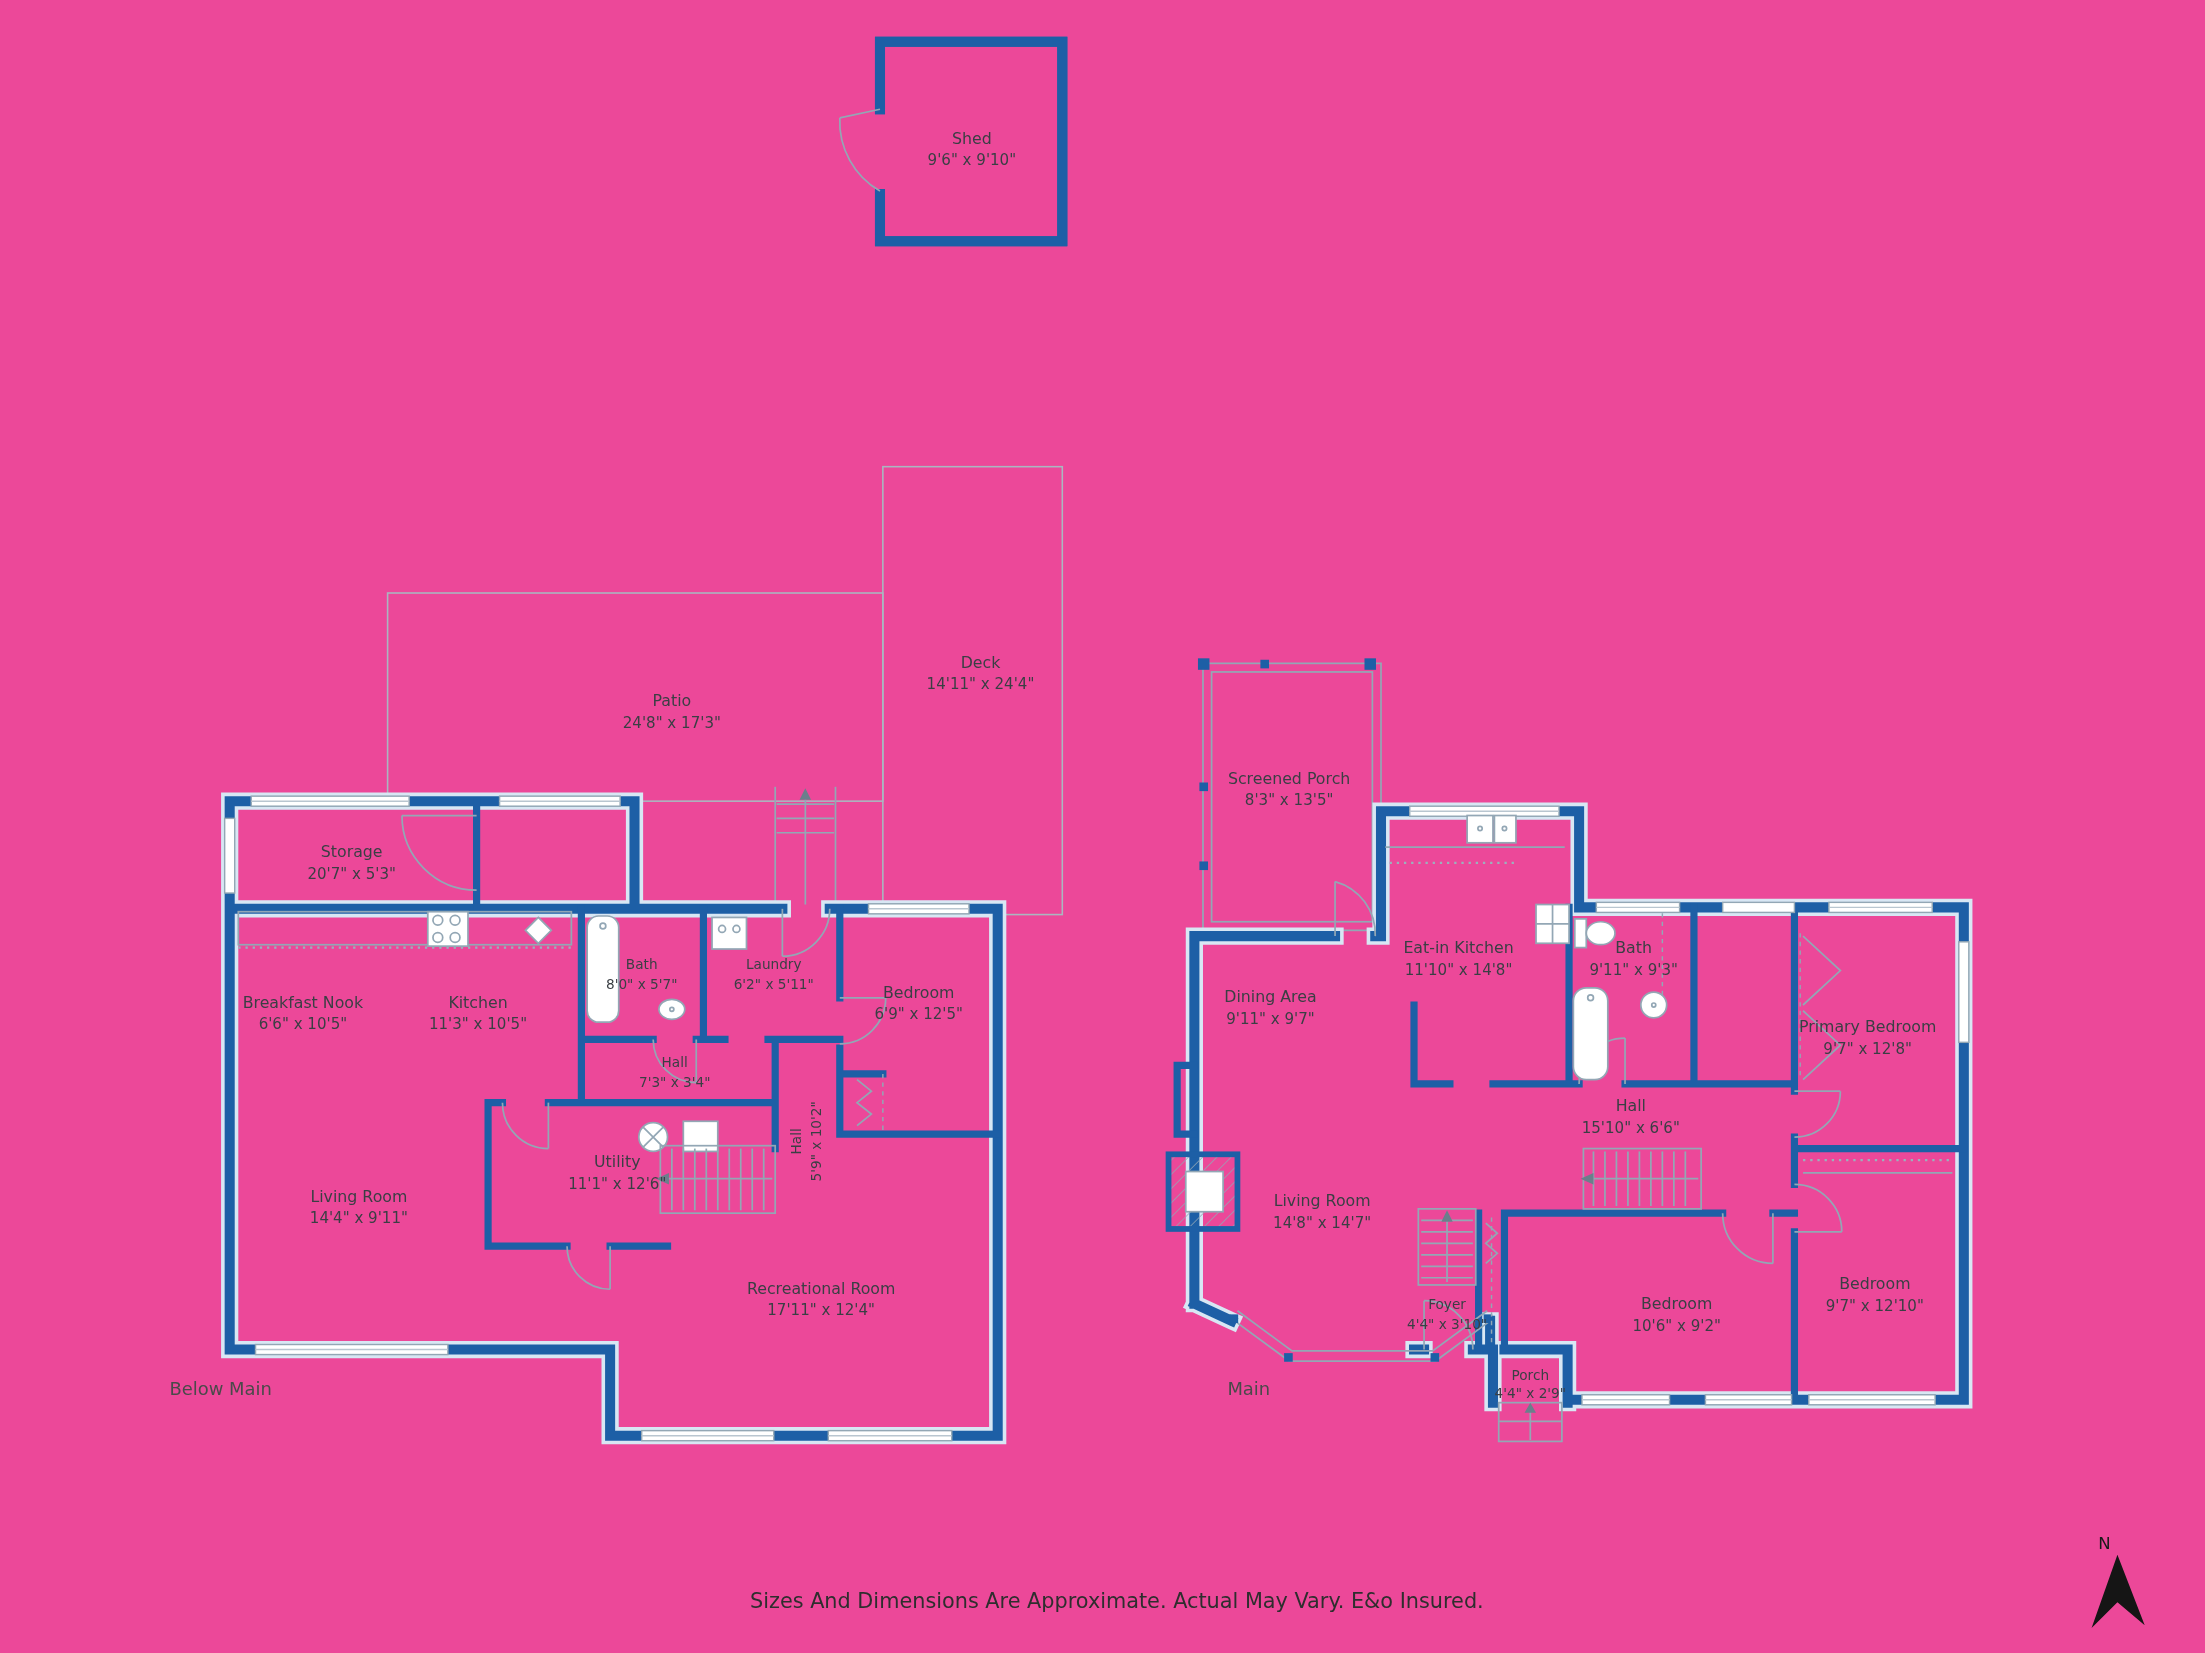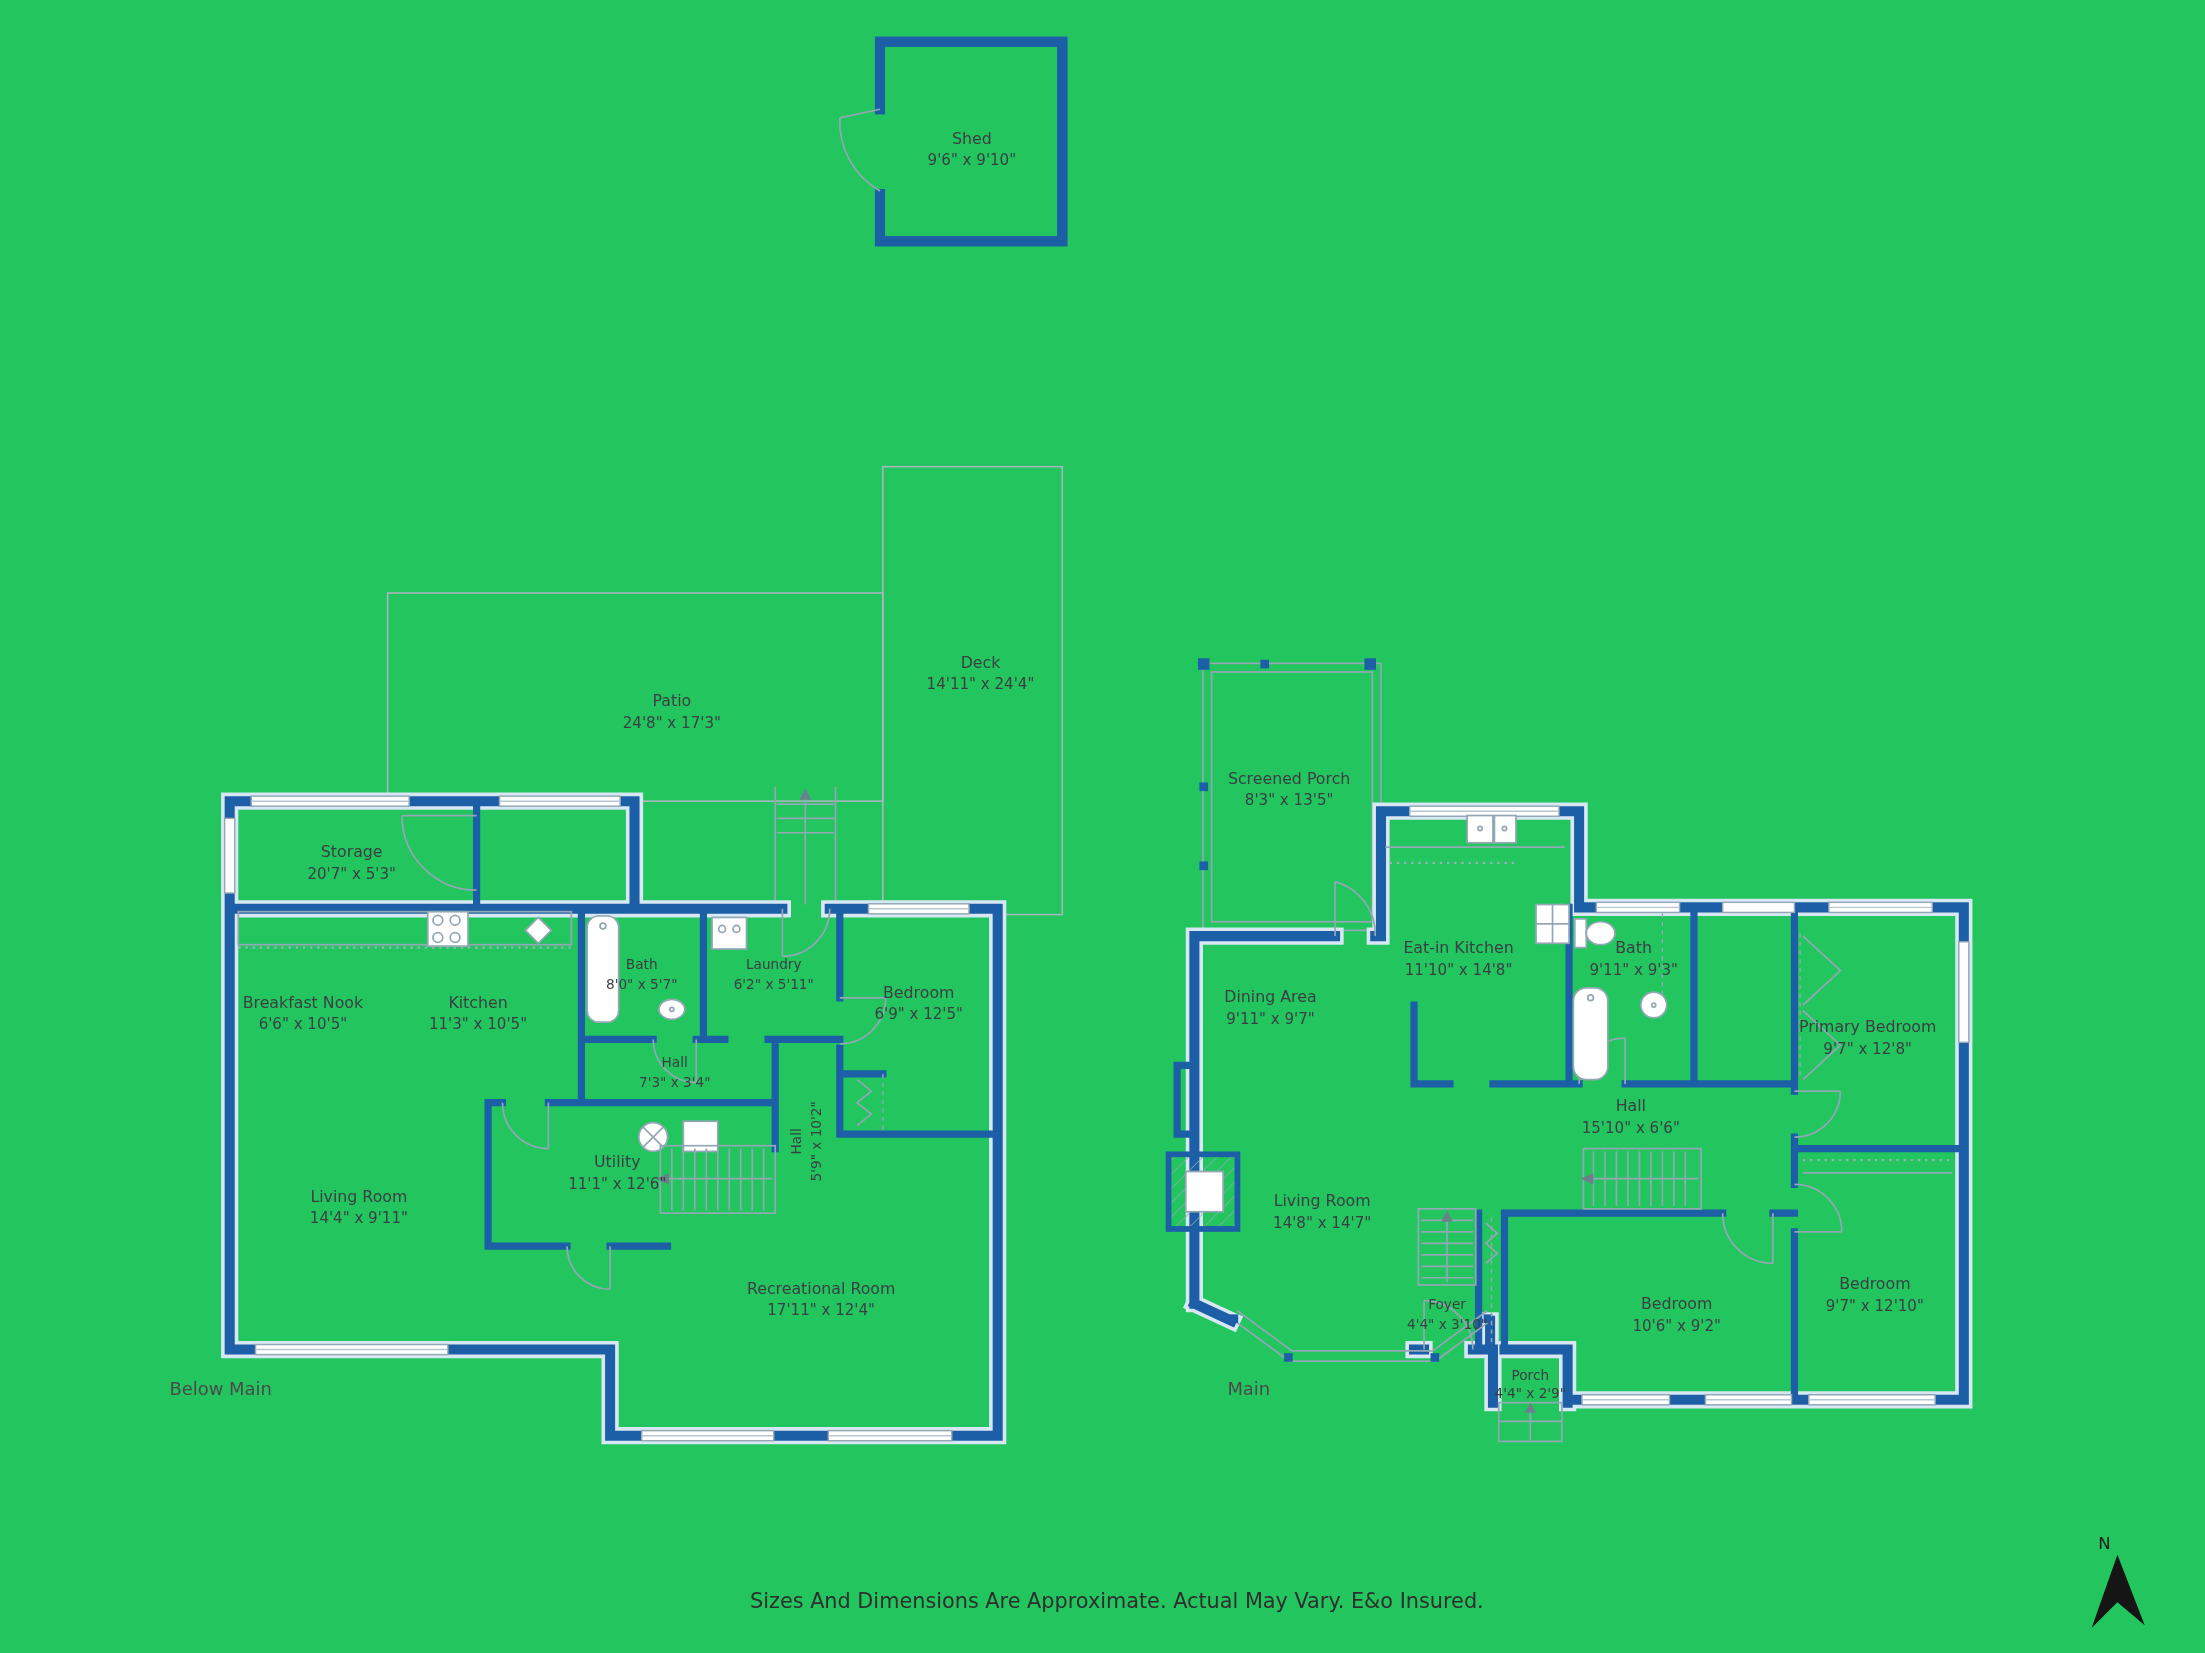--- a/index.html
+++ b/index.html
@@ -1,16 +1,16 @@
 <!DOCTYPE html>
 <html style="font-size:9.2px"><head>
 <meta charset="utf-8">
 <style>
   html,body{margin:0;padding:0;background:#ffffff;}
-  .page{width:2205px;height:1654px;background:#22c55e;overflow:hidden;}
+  .page{width:2205px;height:1654px;background:#ec4899;overflow:hidden;}
   svg{display:block;}
   svg text{font-family:"DejaVu Sans","Liberation Sans",sans-serif;fill:#3a3f44;}
   .lbl{font-size:11px;}
   .dim{font-size:10.5px;}
   .sm{font-size:9.5px;}
   .floorlbl{font-size:12.5px;fill:#4a4a4a;}
   .disc{font-size:14.5px;fill:#2e2e2e;}
   .north{font-size:11.5px;fill:#1a1a1a;}
   .glow{stroke:#d8e7f4;stroke-width:12;fill:none;stroke-linecap:square;}
   .wall{stroke:#1d5fa6;stroke-width:7;fill:none;stroke-linecap:square;}

